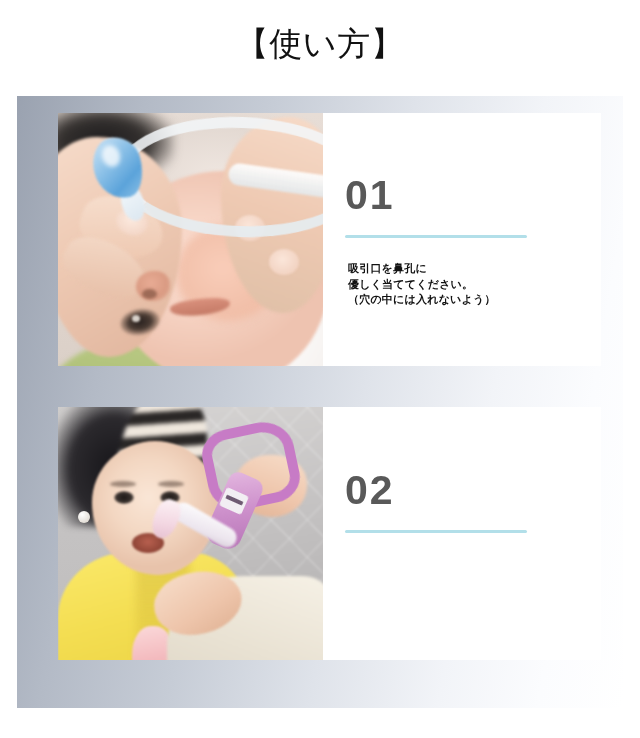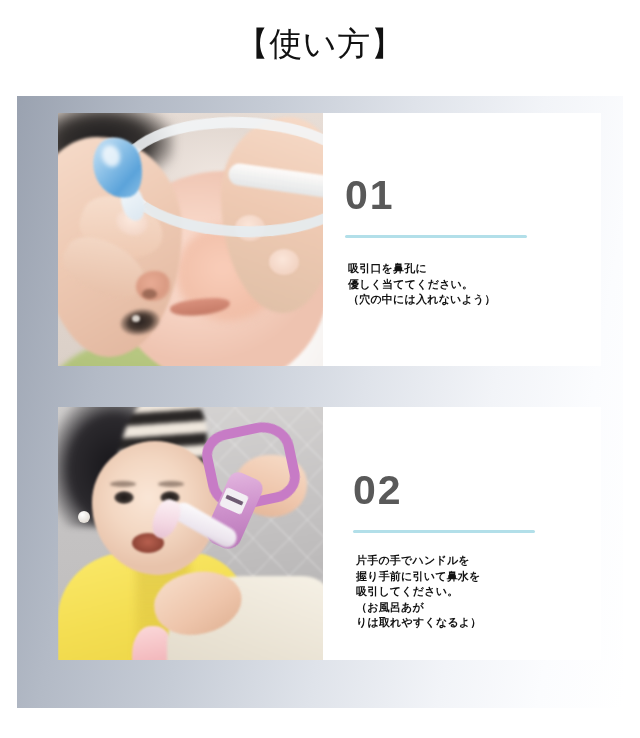--- a/index.html
+++ b/index.html
@@ -61,21 +61,21 @@
     position: absolute;
     left: 41px;
     width: 543px;
     height: 253px;
     background: #ffffff;
     display: flex;
     flex-direction: row;
     overflow: hidden;
   }
   .card-1 { top: 17px; }
-  .card-2 { top: 311px; gap: 8px; }
+  .card-2 { top: 311px; }
 
   
   .card-photo {
     width: 265px;
     height: 285px;
     flex: 0 0 265px;
     position: relative;
     overflow: hidden;
     background: #ded8d2;
   }
@@ -472,22 +472,17 @@
         <div class="p2-body"></div>
         <div class="p2-body-label"></div>
         <div class="p2-nozzle"></div>
         <div class="p2-hand"></div>
         <div class="p2-tip"></div>
       </div>
 
       <div class="card-text">
         <div class="step-number">02</div>
         <div class="step-rule"></div>
-        <div class="step-body">片手の手でハンドルを
-握り手前に引いて鼻水を
-吸引してください。
-（お風呂あが
-りは取れやすくなるよ）</div>
       </div>
     </div>
 
   </div>
 </div>
 
 </body></html>

